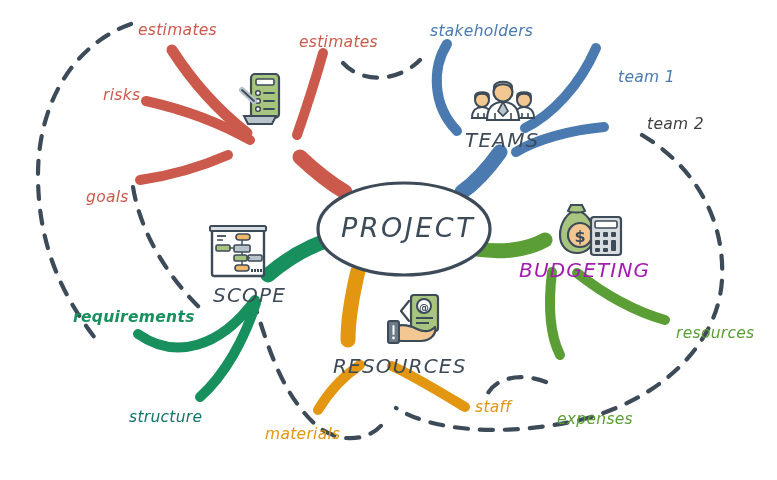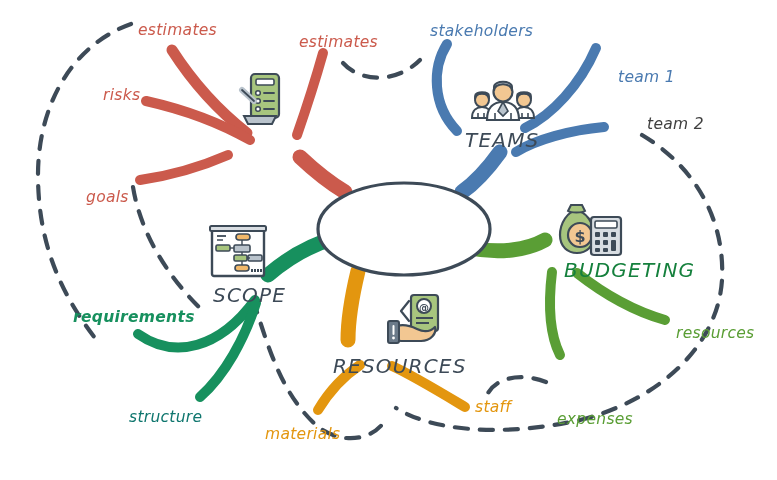--- a/index.html
+++ b/index.html
@@ -184,32 +184,33 @@
       <line x1="29" y1="25" x2="46" y2="25" stroke="#3d4a57" stroke-width="2"></line>
       <line x1="29" y1="30" x2="42" y2="30" stroke="#3d4a57" stroke-width="2"></line>
       <path d="M 22,8 L 14,18 L 22,28" fill="none" stroke="#3d4a57" stroke-width="2.2" stroke-linecap="round" stroke-linejoin="round"></path>
       <path d="M 4,36 C 12,30 22,32 30,36 C 38,40 44,38 48,34 C 50,40 44,48 34,48 L 14,48 C 8,48 4,43 4,36 Z" fill="#f2c792" stroke="#3d4a57" stroke-width="2.2" stroke-linejoin="round"></path>
       <rect x="1" y="28" width="11" height="22" rx="2" fill="#6b7a89" stroke="#3d4a57" stroke-width="2"></rect>
       <line x1="6.5" y1="33" x2="6.5" y2="41" stroke="#ffffff" stroke-width="2" stroke-linecap="round"></line>
       <circle cx="6.5" cy="45" r="1.4" fill="#ffffff"></circle>
     </g>
   </svg>
 
+  <div class="node-label central-label" style="left:341px;top:212px;">PROJECT</div>
 
   <div class="node-label leaf-label" style="left:138px;top:21px;color:#cb5a4c;">estimates</div>
   <div class="node-label leaf-label" style="left:299px;top:33px;color:#cb5a4c;">estimates</div>
   <div class="node-label leaf-label" style="left:103px;top:86px;color:#cb5a4c;">risks</div>
   <div class="node-label leaf-label" style="left:86px;top:188px;color:#cb5a4c;">goals</div>
 
   <div class="node-label branch-label" style="left:465px;top:128px;color:#3d4a57;">TEAMS</div>
   <div class="node-label leaf-label" style="left:430px;top:22px;color:#4a7ab0;">stakeholders</div>
   <div class="node-label leaf-label" style="left:618px;top:32px;color:#4a7ab0;margin-top:36px;">team 1</div>
   <div class="node-label leaf-label" style="left:635px;top:115px;color:#404040;margin-left:12px;">team 2</div>
 
-  <div class="node-label branch-label" style="left:519px;top:258px;color:#15803d;margin-left:45px;">BUDGETING</div>
+  <div class="node-label branch-label" style="left:519px;top:258px;color:#a21caf;">BUDGETING</div>
   <div class="node-label leaf-label" style="left:676px;top:324px;color:#5a9e35;">resources</div>
   <div class="node-label leaf-label" style="left:557px;top:369px;color:#5a9e35;margin-top:41px;">expenses</div>
 
   <div class="node-label branch-label" style="left:333px;top:354px;color:#3d4a57;">RESOURCES</div>
   <div class="node-label leaf-label" style="left:475px;top:398px;color:#e3960f;">staff</div>
   <div class="node-label leaf-label" style="left:265px;top:425px;color:#e3960f;">materials</div>
 
   <div class="node-label branch-label" style="left:213px;top:283px;color:#3d4a57;">SCOPE</div>
   <div class="node-label leaf-label" style="left:73px;top:308px;color:#17905e;font-weight:bold;">requirements</div>
   <div class="node-label leaf-label" style="left:129px;top:408px;color:#0f766e;">structure</div>

